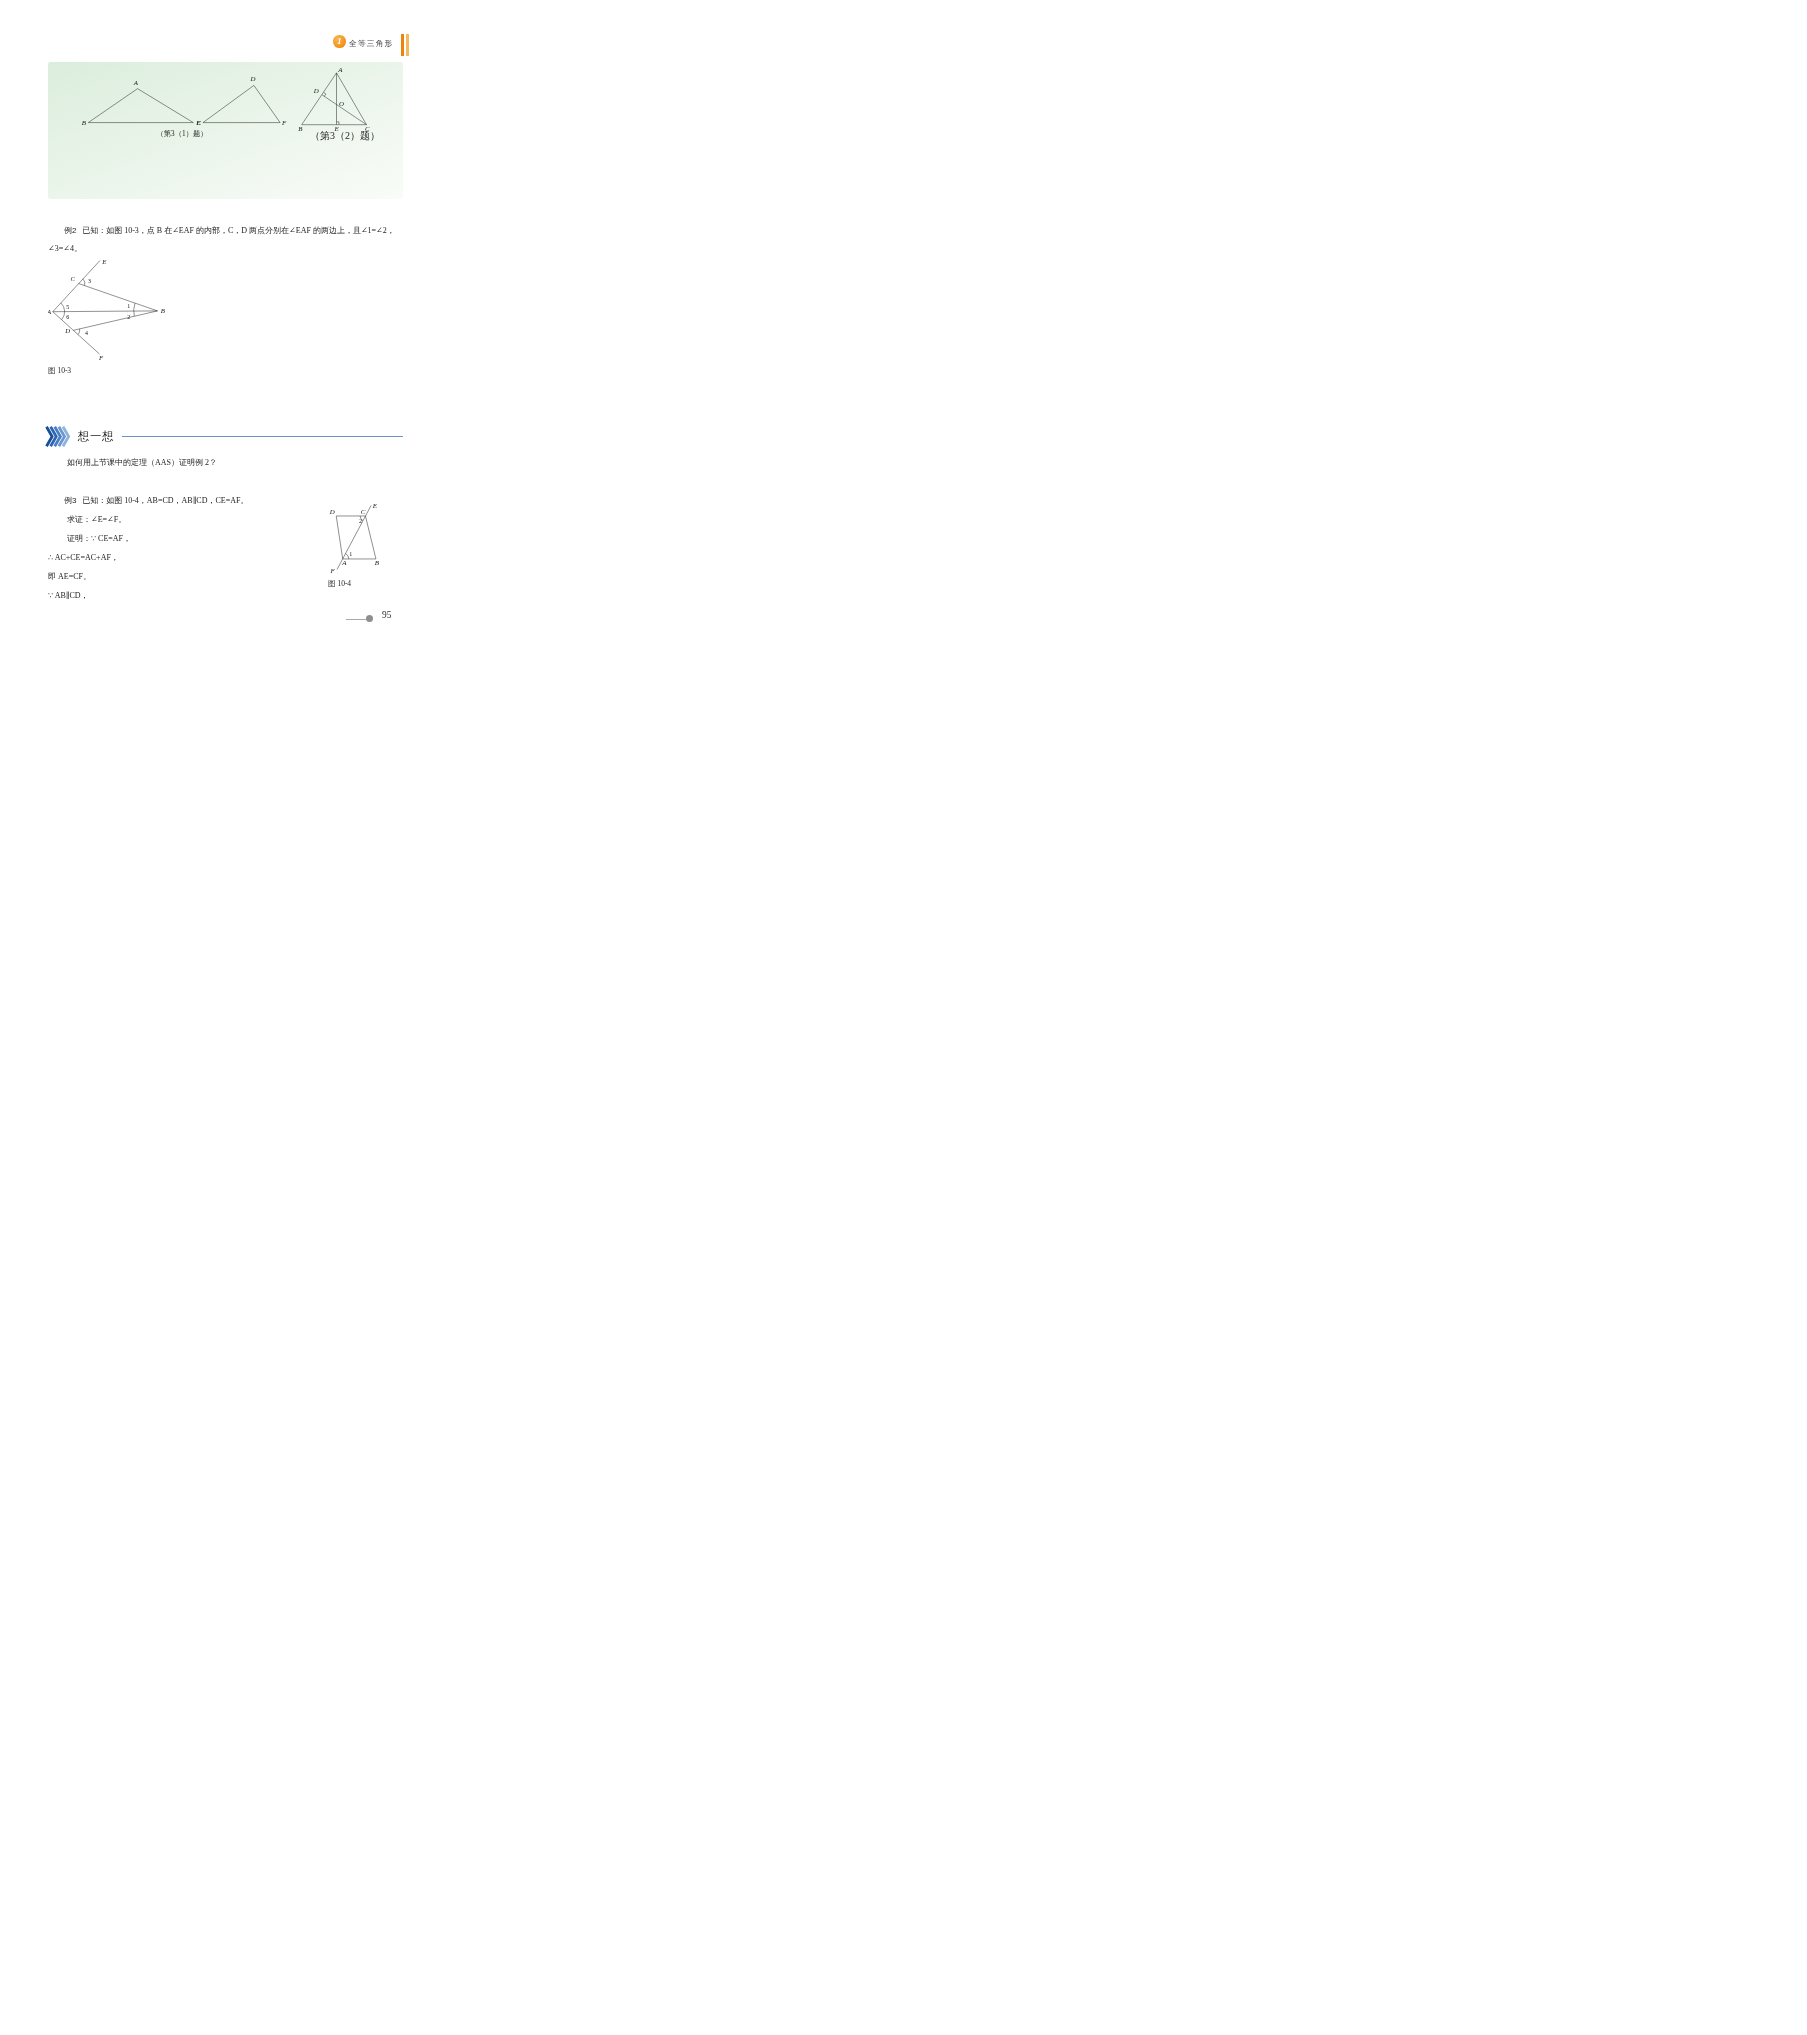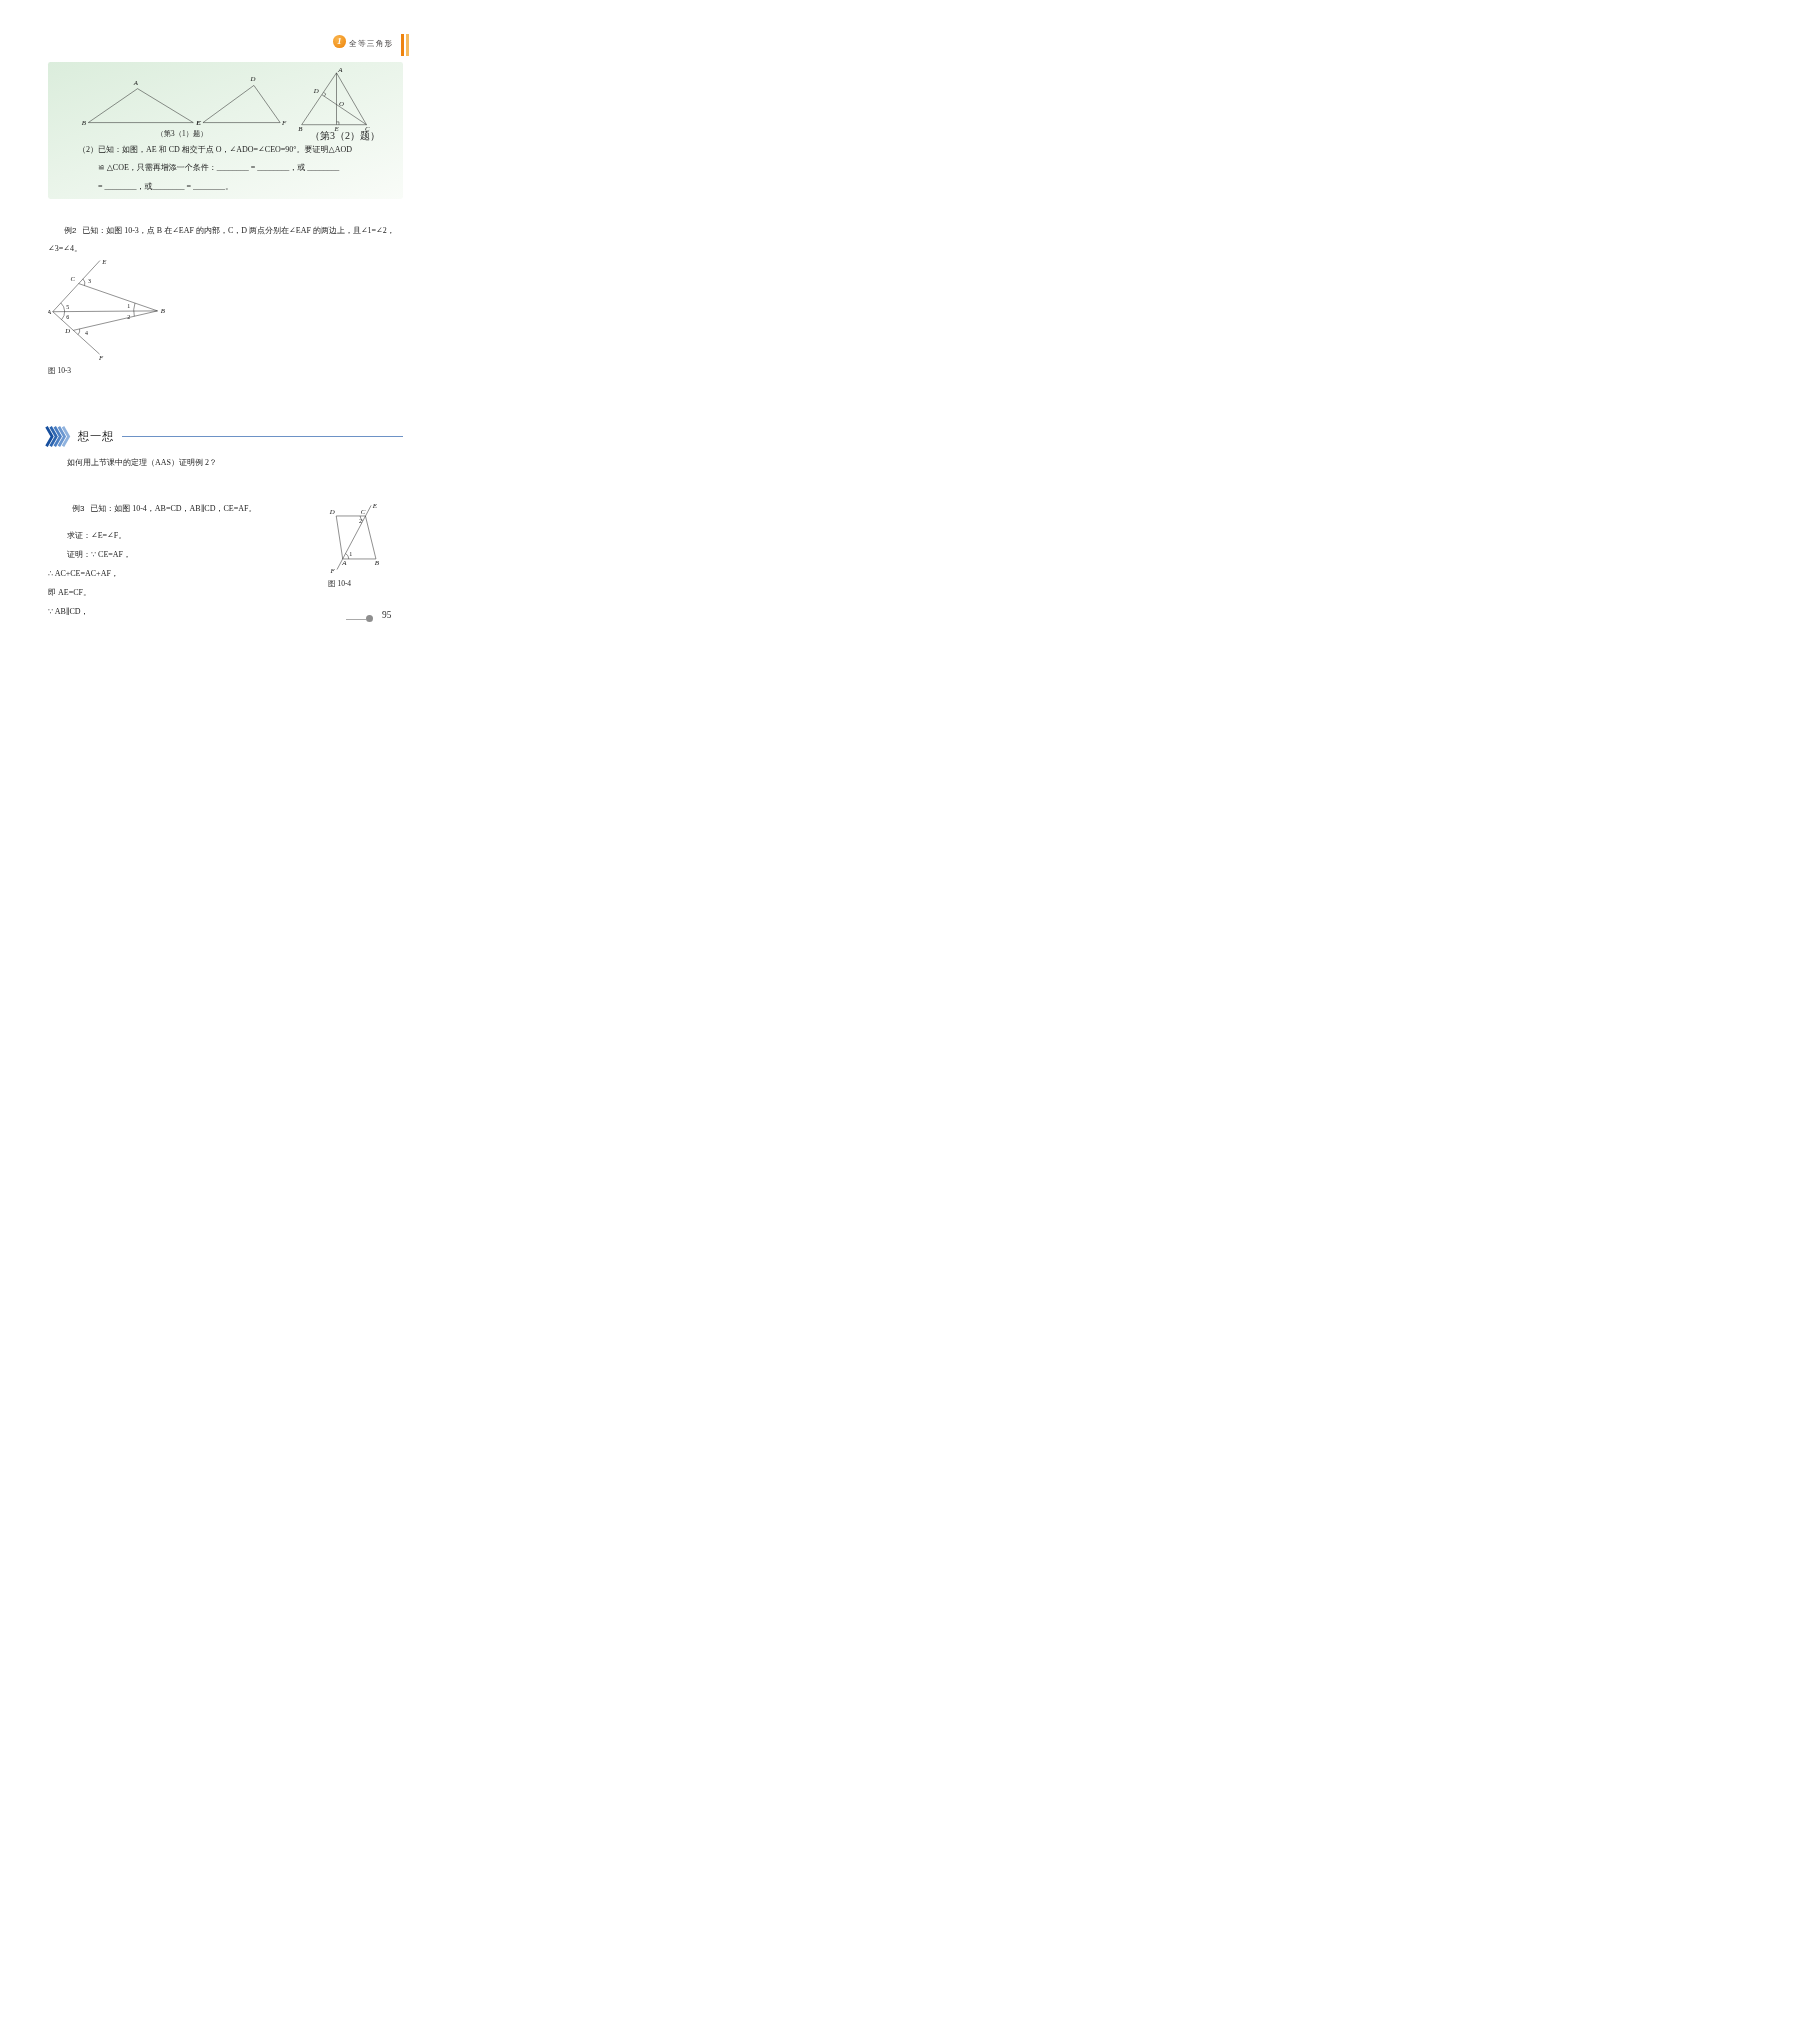--- a/index.html
+++ b/index.html
@@ -42,21 +42,21 @@
 
   
   .think { position:absolute; left:45px; top:423px; width:358px; height:26px;
     display:flex; align-items:center; }
   .think-title { font-size:11.4px; margin-left:5.7px; letter-spacing:0.8px; }
   .think-rule { flex:1; height:0.8px; background:#6d92c6; margin-left:8.1px; margin-top:1.6px; }
   .think-q { position:absolute; left:67px; top:457px; font-size:8px; }
 
   
   .ex3 { position:absolute; left:48px; top:491px; width:281px; font-size:8px; line-height:19px; }
-  .ex3 .intro { margin:8px; text-indent:16px; }
+  .ex3 .intro { margin:0; text-indent:16px; }
   .fig104wrap { position:absolute; left:328px; top:503px; width:61px; }
 
   
   .pg-line { position:absolute; left:346px; top:619px; width:19.5px; height:1.2px; background:#aaaaaa; }
   .pg-dot { position:absolute; left:366px; top:615px; width:7px; height:7px; border-radius:50%; background:#8e8e8e; }
   .pg-num { position:absolute; left:382px; top:610px; font-size:9.4px; color:#2f2f2f; }
 
   svg text { font-family:"Liberation Serif","DejaVu Serif",serif; fill:#151515; }
   .vlabel { font-style:italic; font-size:17px; }
   .angnum { font-size:15px; }
@@ -99,25 +99,20 @@
       <text class="vlabel" x="56" y="64" text-anchor="end">D</text>
       <text class="vlabel" x="106" y="95">O</text>
       <text class="vlabel" x="16" y="158" text-anchor="end">B</text>
       <text class="vlabel" x="100" y="158" text-anchor="middle">E</text>
       <text class="vlabel" x="176" y="158" text-anchor="middle">C</text>
     </svg>
 
     <div class="cap31">（第3（1）题）</div>
     <div class="cap32">（第3（2）题）</div>
 
-    <div class="p2text">
-      <div>（2）已知：如图，AE 和 CD 相交于点 O，∠ADO=∠CEO=90°。要证明△AOD</div>
-      <div class="p2cont">≌ △COE，只需再增添一个条件：________ = ________，或 ________</div>
-      <div class="p2cont">= ________，或________ = ________。</div>
-    </div>
   </div>
 
   <div class="ex2">
     <p class="intro"><span class="hei">例2</span><span style="margin-left:5.7px;">已知：如图 10-3，点 B 在∠EAF 的内部，C，D 两点分别在∠EAF 的两边上，且∠1=∠2，∠3=∠4。</span></p>
 
     <div class="proof-flex">
 
       <div class="proof-right">
         <svg width="121" height="103" viewBox="0 0 305 258" style="font-size:19.5px">
           <path class="stroke" d="M12,132 L131,3"></path>

